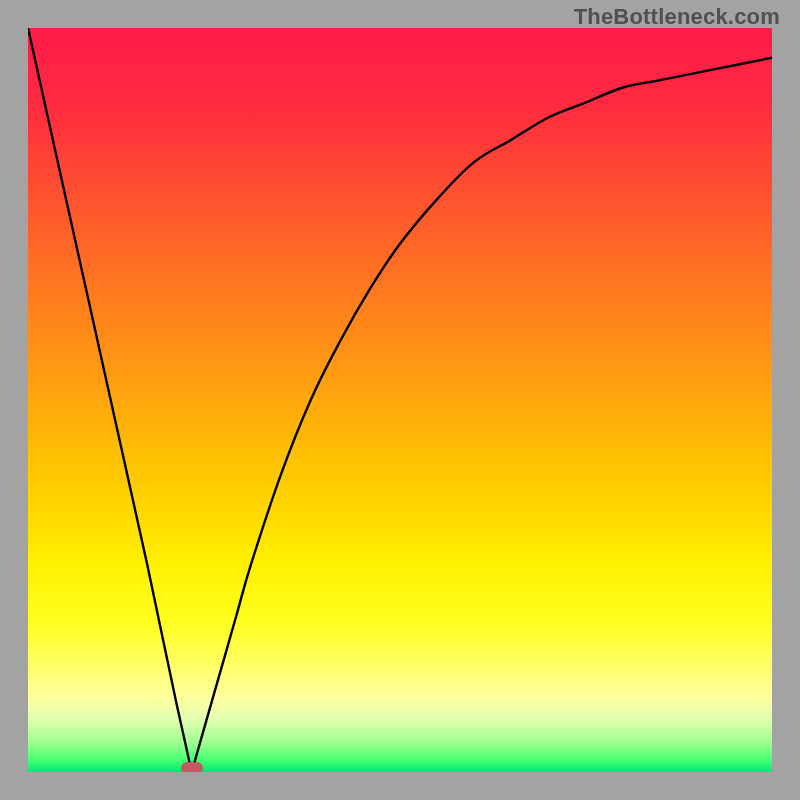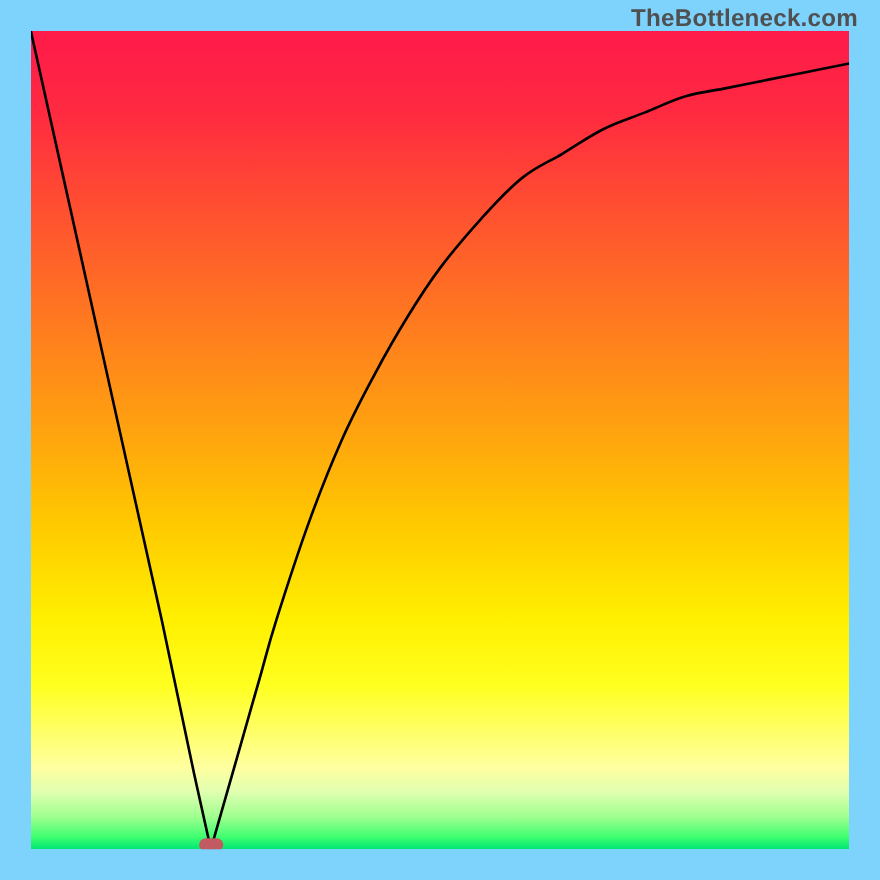--- a/index.html
+++ b/index.html
@@ -8,21 +8,21 @@
     width: 800px;
     height: 800px;
     overflow: hidden;
     background: #000;
     font-family: Arial, Helvetica, sans-serif;
   }
   .frame {
     position: relative;
     width: 800px;
     height: 800px;
-    background: #7dd3fc;
+    background: #a3a3a3;
   }
   .watermark {
     position: absolute;
     top: 4px;
     right: 20px;
     color: #505050;
     font-size: 22px;
     font-weight: bold;
     letter-spacing: 0.2px;
     z-index: 10;

